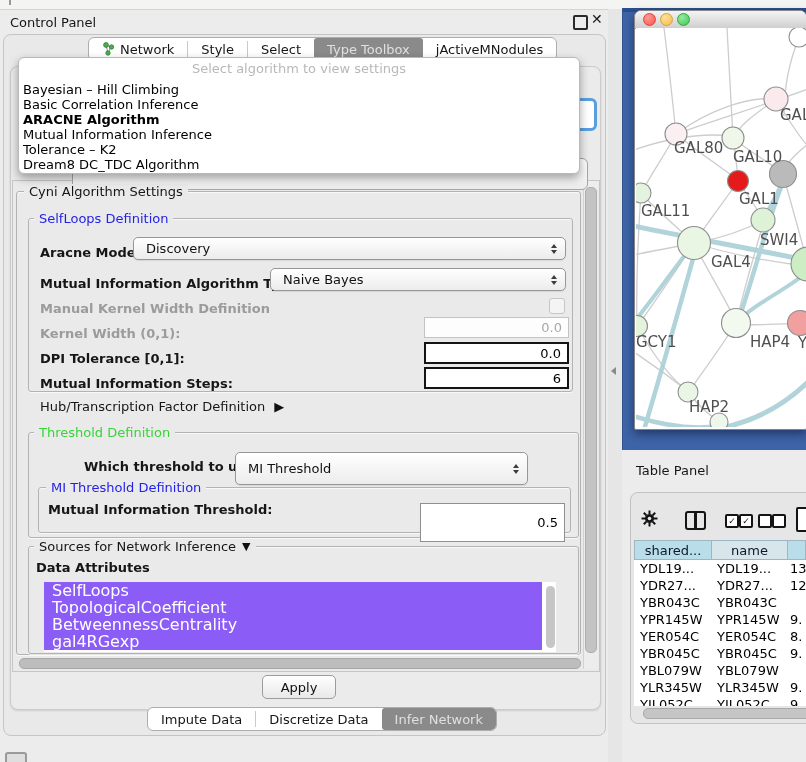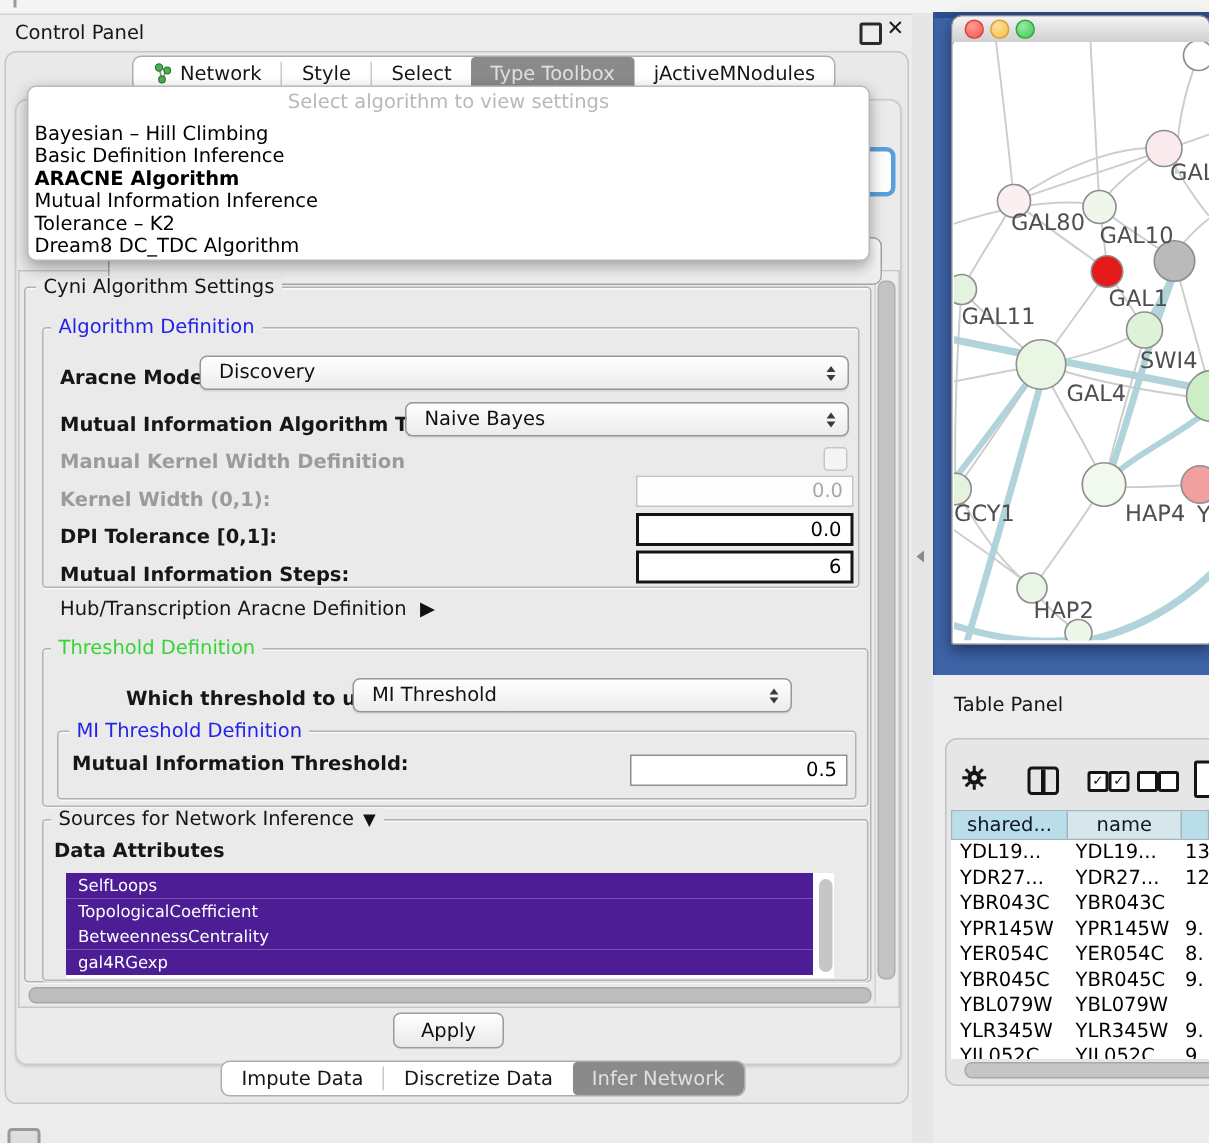--- a/index.html
+++ b/index.html
@@ -19,21 +19,21 @@
   .tri-up{width:0;height:0;border-left:3.5px solid transparent;border-right:3.5px solid transparent;border-bottom:4.5px solid #3c3c3c}
   .tri-down{width:0;height:0;border-left:3.5px solid transparent;border-right:3.5px solid transparent;border-top:4.5px solid #3c3c3c}
   .field{position:absolute;box-sizing:border-box;background:#fff;display:flex;align-items:center;
          justify-content:flex-end;font-size:13px;padding:0 6px}
   .tabbar{position:absolute;display:flex;align-items:stretch;background:#fff;border:1px solid #adadad;
           border-radius:6px;overflow:hidden;font-size:13px}
   .tabbar .tab{display:flex;align-items:center;gap:5px;padding:0 13px;color:#161616;white-space:nowrap}
   .tabbar .sep{width:1px;background:#c9c9c9;margin:3px 0}
   .tabbar .tab.sel{background:#8a8a8a;color:#e0e0e0;border-radius:3px}
   .popup-item{height:15px;line-height:15px;font-size:13px;padding-left:4px;color:#000;white-space:nowrap}
-  .list-item{height:17px;line-height:17px;font-size:11px;padding-left:8px;color:#fff;background:#4c1d95;
+  .list-item{height:17px;line-height:17px;font-size:16px;padding-left:8px;color:#fff;background:#8b5cf6;
              width:490px;white-space:nowrap}
   .chk{position:absolute;width:10px;height:10px;border:2px solid #141414;border-radius:2px;
        display:flex;align-items:center;justify-content:center;font-size:9px;font-weight:bold;color:#141414;background:#fff}
   .hdrcell{box-sizing:border-box;border-right:1px solid #9db6c1;display:flex;align-items:center;
            justify-content:center;font-size:13px;color:#0f172a}
   .trow{display:flex;height:17px;align-items:center;font-size:13px;color:#000}
   .tcell{box-sizing:border-box;overflow:hidden;white-space:nowrap}
   .netlabel{position:absolute;font-size:15px;color:#4f4f4f;white-space:nowrap}
   .light{position:absolute;width:13px;height:13px;border-radius:50%;box-sizing:border-box}
 </style>
@@ -79,38 +79,38 @@
 
 <div class="abs" style="left:10px;top:66px;width:589px;height:642px;background:#ebebeb;border:1px solid #cbcbcb;border-radius:8px;box-shadow:0 1px 2px rgba(0,0,0,.12)"></div>
 
 <div class="abs" style="left:571px;top:98px;width:20px;height:27px;background:#fff;border:3px solid #5a9fdd;border-radius:6px;z-index:1"></div>
 <div class="abs" style="left:72px;top:158px;width:514px;height:30px;background:linear-gradient(#fff,#ececec);border:1px solid #a5a5a5;border-radius:6px;z-index:1"></div>
 
 <div class="abs" style="left:18px;top:57px;width:560px;height:115px;background:#fff;border:1px solid #b9b9b9;border-radius:6px;box-shadow:0 4px 10px rgba(0,0,0,.35);z-index:5">
   <div style="text-align:center;font-size:13px;color:#b8b8b8;margin-top:3px;height:17px">Select algorithm to view settings</div>
   <div style="margin-top:4px">
     <div class="popup-item">Bayesian – Hill Climbing</div>
-    <div class="popup-item">Basic Definition Inference</div>
+    <div class="popup-item">Basic Correlation Inference</div>
     <div class="popup-item bold">ARACNE Algorithm</div>
     <div class="popup-item">Mutual Information Inference</div>
     <div class="popup-item">Tolerance – K2</div>
     <div class="popup-item">Dream8 DC_TDC Algorithm</div>
   </div>
 </div>
 
 <div class="abs" style="left:12px;top:180px;width:586px;height:490px;background:#eaeaea;border:1px solid #c6c6c6"></div>
 <div class="abs" style="left:583px;top:181px;width:14px;height:488px;background:#ededed;border-left:1px solid #d2d2d2"></div>
 <div class="abs" style="left:585px;top:187px;width:10px;height:464px;background:#c3c3c3;border:1px solid #aeaeae;border-radius:5px"></div>
 <div class="abs" style="left:19px;top:658px;width:560px;height:9px;background:#bdbdbd;border:1px solid #a8a8a8;border-radius:5px"></div>
 
 <div class="group" style="left:16px;top:191px;width:563px;height:462px"></div>
 <span class="gtitle" style="left:24px;top:184px;color:#161616">Cyni Algorithm Settings</span>
 
 <div class="group" style="left:28px;top:218px;width:543px;height:172px"></div>
-<span class="gtitle" style="left:34px;top:211px;color:#2323e8">Algorithm Definition</span>
+<span class="gtitle" style="left:34px;top:211px;color:#2323e8">SelfLoops Definition</span>
 
 <span class="abs txt13 bold" style="left:40px;top:245px">Aracne Mode:</span>
 <div class="combo" style="left:133px;top:237px;width:433px;height:23px">
   <span>Discovery</span>
   <span class="spin">
       <span class="tri-up"></span>
       <span class="tri-down"></span>
     </span>
 </div>
 
@@ -129,40 +129,40 @@
 <span class="abs txt13 bold dis" style="left:40px;top:326px">Kernel Width (0,1):</span>
 <div class="field" style="left:424px;top:317px;width:145px;height:21px;border:1px solid #c3c3c3;background:#fdfdfd;color:#a8a8a8">0.0</div>
 
 <span class="abs txt13 bold" style="left:40px;top:351px">DPI Tolerance [0,1]:</span>
 <div class="field" style="left:424px;top:342px;width:145px;height:22px;border:2px solid #141414;color:#000">0.0</div>
 
 <span class="abs txt13 bold" style="left:40px;top:376px">Mutual Information Steps:</span>
 <div class="field" style="left:424px;top:367px;width:145px;height:22px;border:2px solid #141414;color:#000">6</div>
 
 <div class="abs" style="left:40px;top:399px;display:flex;align-items:center;gap:9px">
-  <span class="txt13">Hub/Transcription Aracne Definition</span>
+  <span class="txt13">Hub/Transcription Factor Definition</span>
   <span style="font-size:13px;color:#111">▶</span>
 </div>
 
 <div class="group" style="left:28px;top:432px;width:549px;height:104px"></div>
 <span class="gtitle" style="left:34px;top:425px;color:#37d437">Threshold Definition</span>
 
 <span class="abs txt13 bold" style="left:84px;top:459px">Which threshold to use:</span>
-<div class="combo" style="left:235px;top:452px;width:293px;height:23px">
+<div class="combo" style="left:235px;top:452px;width:293px;height:33px">
   <span>MI Threshold</span>
   <span class="spin">
       <span class="tri-up"></span>
       <span class="tri-down"></span>
     </span>
 </div>
 
 <div class="group" style="left:38px;top:487px;width:531px;height:44px"></div>
 <span class="gtitle" style="left:46px;top:480px;color:#2323e8">MI Threshold Definition</span>
 <span class="abs txt13 bold" style="left:48px;top:502px">Mutual Information Threshold:</span>
-<div class="field" style="left:420px;top:503px;width:145px;height:21px;border:1px solid #8f8f8f;color:#000">0.5</div>
+<div class="field" style="left:420px;top:503px;width:145px;height:39px;border:1px solid #8f8f8f;color:#000">0.5</div>
 
 <div class="group" style="left:28px;top:546px;width:549px;height:106px"></div>
 <div class="gtitle" style="left:34px;top:539px;color:#161616;display:flex;align-items:center;gap:6px">
   <span>Sources for Network Inference</span>
   <span style="font-size:11px;color:#111">▼</span>
 </div>
 <span class="abs txt13 bold" style="left:36px;top:560px">Data Attributes</span>
 
 <div class="abs" style="left:44px;top:582px;width:512px;height:70px;background:#fff;overflow:hidden">
   <div class="list-item">SelfLoops</div>

